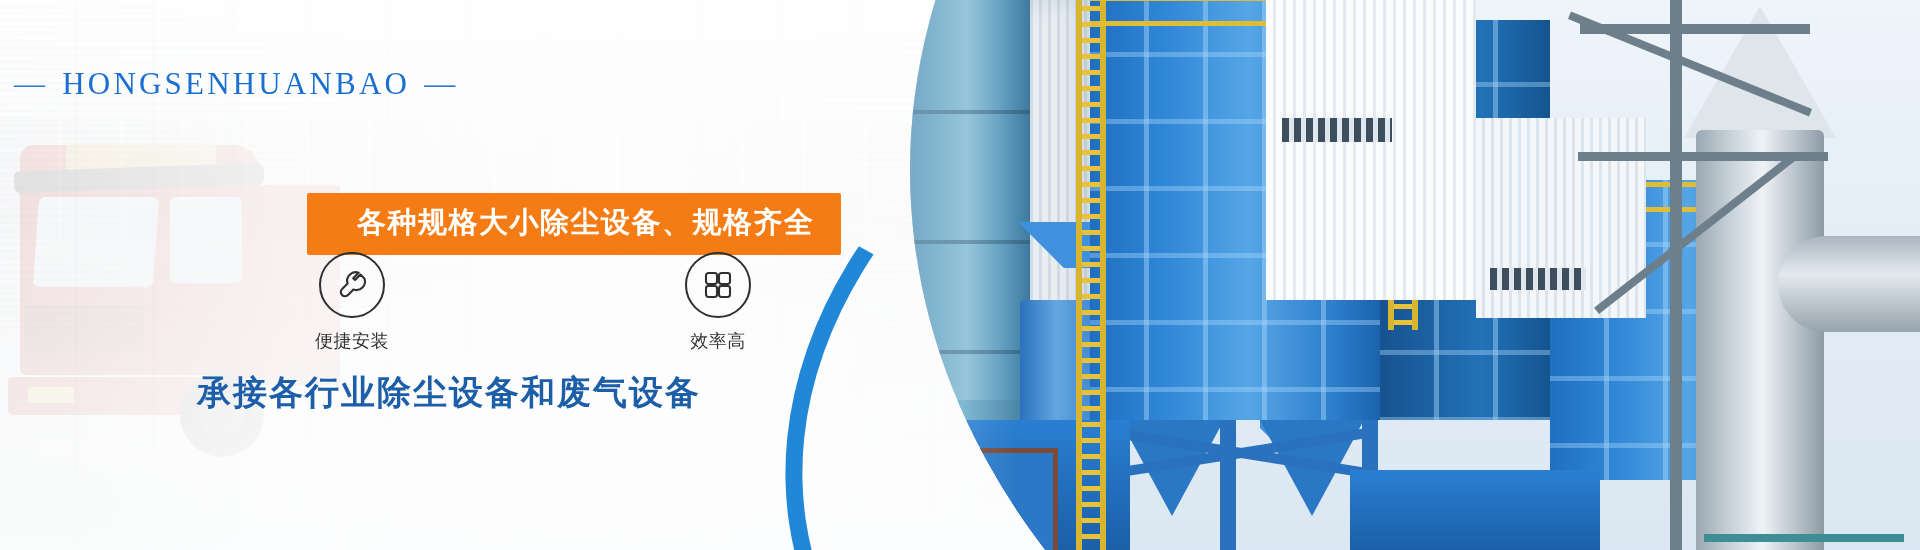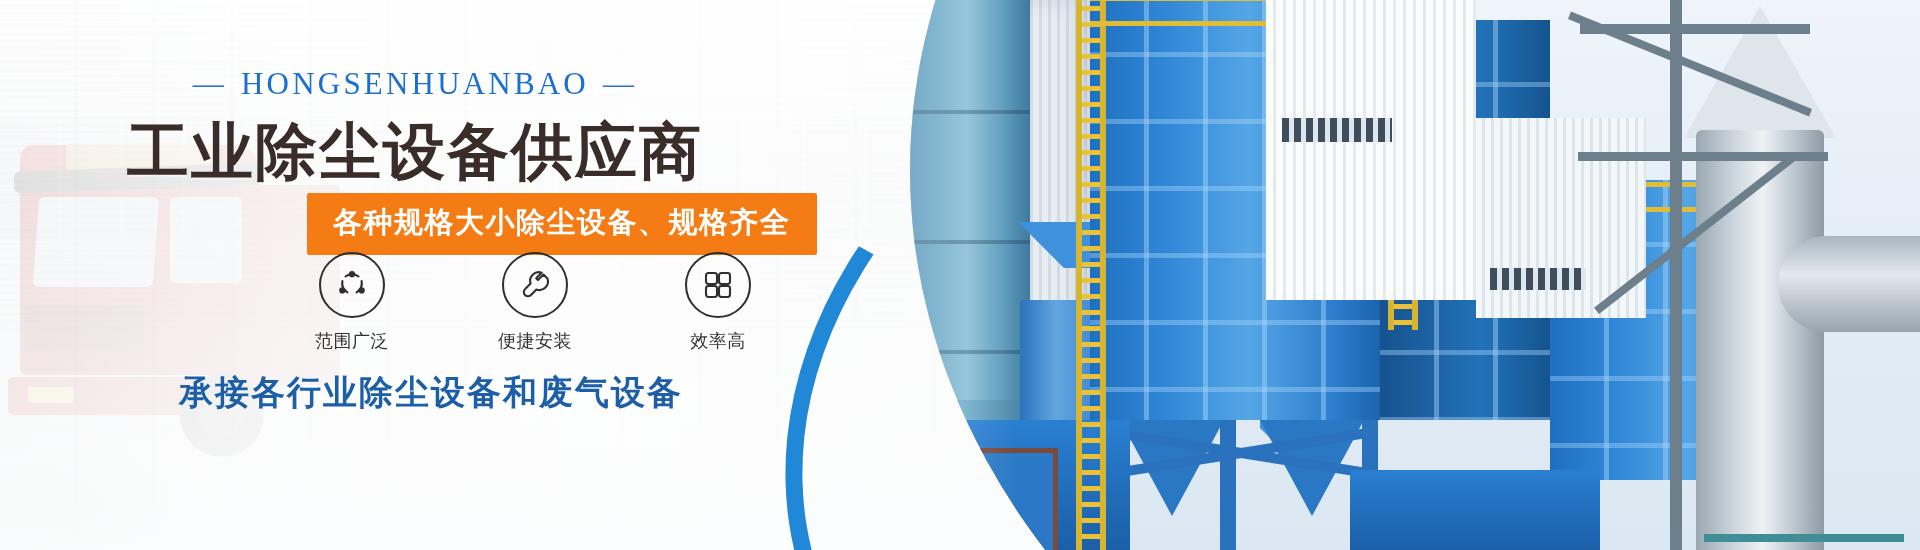--- a/index.html
+++ b/index.html
@@ -231,21 +231,21 @@
     border-right-color:transparent;border-top-color:transparent;
     transform:rotate(-16deg);
     pointer-events:none;
   }
 
   
   .content{position:absolute;left:0;top:0;width:960px;height:550px;}
 
   .eyebrow{
     position:absolute;left:0;top:66px;width:830px;
-    text-align:center;
+    text-align:left;
     color:#1a6fd0;
     font-family:"Liberation Serif","DejaVu Serif",serif;
     font-size:31px;letter-spacing:3.2px;white-space:nowrap;
   }
   .eyebrow .dash{display:inline-block;margin:0 14px;color:#2a74cf;}
 
   .headline{
     position:absolute;left:0;top:110px;width:830px;
     text-align:center;white-space:nowrap;
     font-family:"DejaVu Sans","Liberation Sans",sans-serif;
@@ -257,39 +257,40 @@
   .subbar{
     position:absolute;left:307px;top:193px;
     background:#f57c14;
     padding:10px 26px 12px 26px;
     border-radius:2px;
     white-space:nowrap;
   }
   .subbar span{
     color:#ffffff;font-size:29px;font-weight:bold;letter-spacing:1.5px;
     font-family:"DejaVu Sans","Liberation Sans",sans-serif;
+    margin-left:24px;
   }
 
   .features{
     position:absolute;left:300px;top:252px;width:470px;
     display:flex;justify-content:space-between;
   }
   .feat{width:104px;text-align:center;}
   .feat .circ{
     width:62px;height:62px;margin:0 auto;border:2px solid #2f2f2f;
     border-radius:50%;display:flex;align-items:center;justify-content:center;
     background:rgba(255,255,255,.10);
   }
   .feat .fl{
     margin-top:11px;font-size:18px;color:#333333;letter-spacing:.5px;
     font-family:"DejaVu Sans","Liberation Sans",sans-serif;white-space:nowrap;
   }
 
   .tagline{
-    position:absolute;left:0;top:370px;width:830px;text-align:center;
+    position:absolute;left:18px;top:370px;width:830px;text-align:center;
     white-space:nowrap;
     font-family:"DejaVu Sans","Liberation Sans",sans-serif;
     font-weight:bold;font-size:34px;letter-spacing:2px;
     color:#1d5ea8;
     text-shadow:0 1px 1px rgba(255,255,255,.6);
     padding-left:16px;
   }
 </style>
 </head>
 <body>
@@ -382,41 +383,27 @@
   </div>
 
   <div class="arc"></div>
 
   <div class="content">
 
     <div class="eyebrow">
       <span class="dash">—</span><span>HONGSENHUANBAO</span><span class="dash">—</span>
     </div>
 
-    <div class="headline">工业除尘设备供应商</div>
 
     <div class="subbar">
       <span>各种规格大小除尘设备、规格齐全</span>
     </div>
 
     <div class="features">
 
-      <div class="feat">
-        <div class="circ">
-          <svg width="36" height="36" viewBox="0 0 36 36">
-            <path d="M11.5 9.5 A11 11 0 0 1 24.5 9.5" fill="none" stroke="#2f2f2f" stroke-width="2.1" stroke-linecap="round"></path>
-            <path d="M27.6 14 A11 11 0 0 1 22.6 25.3" fill="none" stroke="#2f2f2f" stroke-width="2.1" stroke-linecap="round"></path>
-            <path d="M13.4 25.3 A11 11 0 0 1 8.4 14" fill="none" stroke="#2f2f2f" stroke-width="2.1" stroke-linecap="round"></path>
-            <circle cx="18" cy="7.2" r="3.1" fill="#2f2f2f"></circle>
-            <circle cx="8.3" cy="23.4" r="3.1" fill="#2f2f2f"></circle>
-            <circle cx="27.7" cy="23.4" r="3.1" fill="#2f2f2f"></circle>
-          </svg>
-        </div>
-        <div class="fl">范围广泛</div>
-      </div>
 
       <div class="feat">
         <div class="circ">
           <svg width="36" height="36" viewBox="0 0 36 36">
             <path d="M26.5 7.5 L21 13 L19.2 11.2 L24.7 5.7 A8.6 8.6 0 0 0 13.6 16.6 L8.4 21.8 A4.2 4.2 0 1 0 14.3 27.7 L19.4 22.5 A8.6 8.6 0 0 0 30.4 11.4 Z" fill="none" stroke="#2f2f2f" stroke-width="2.1" stroke-linejoin="round" stroke-linecap="round"></path>
           </svg>
         </div>
         <div class="fl">便捷安装</div>
       </div>
 

